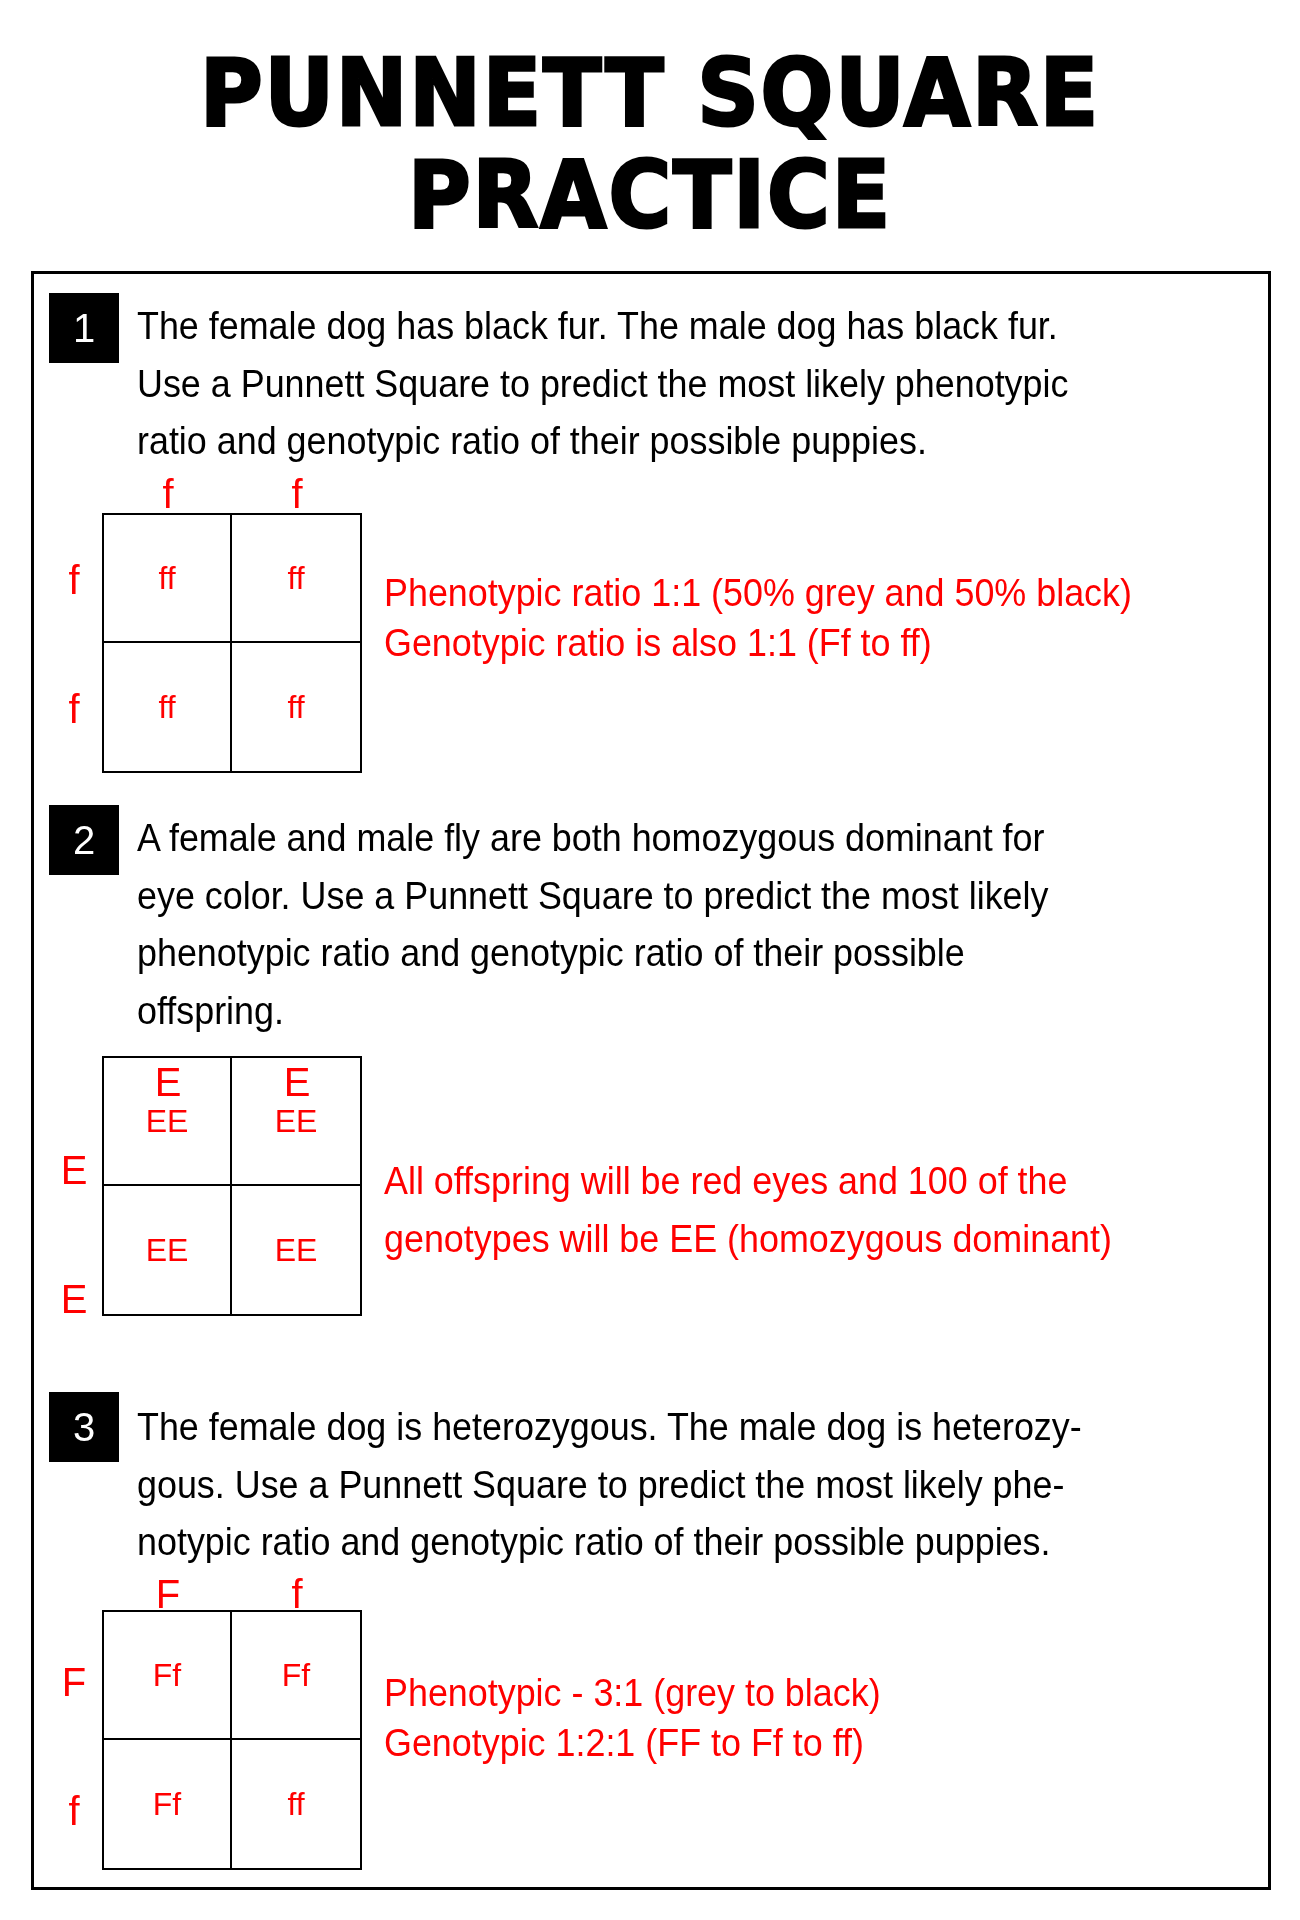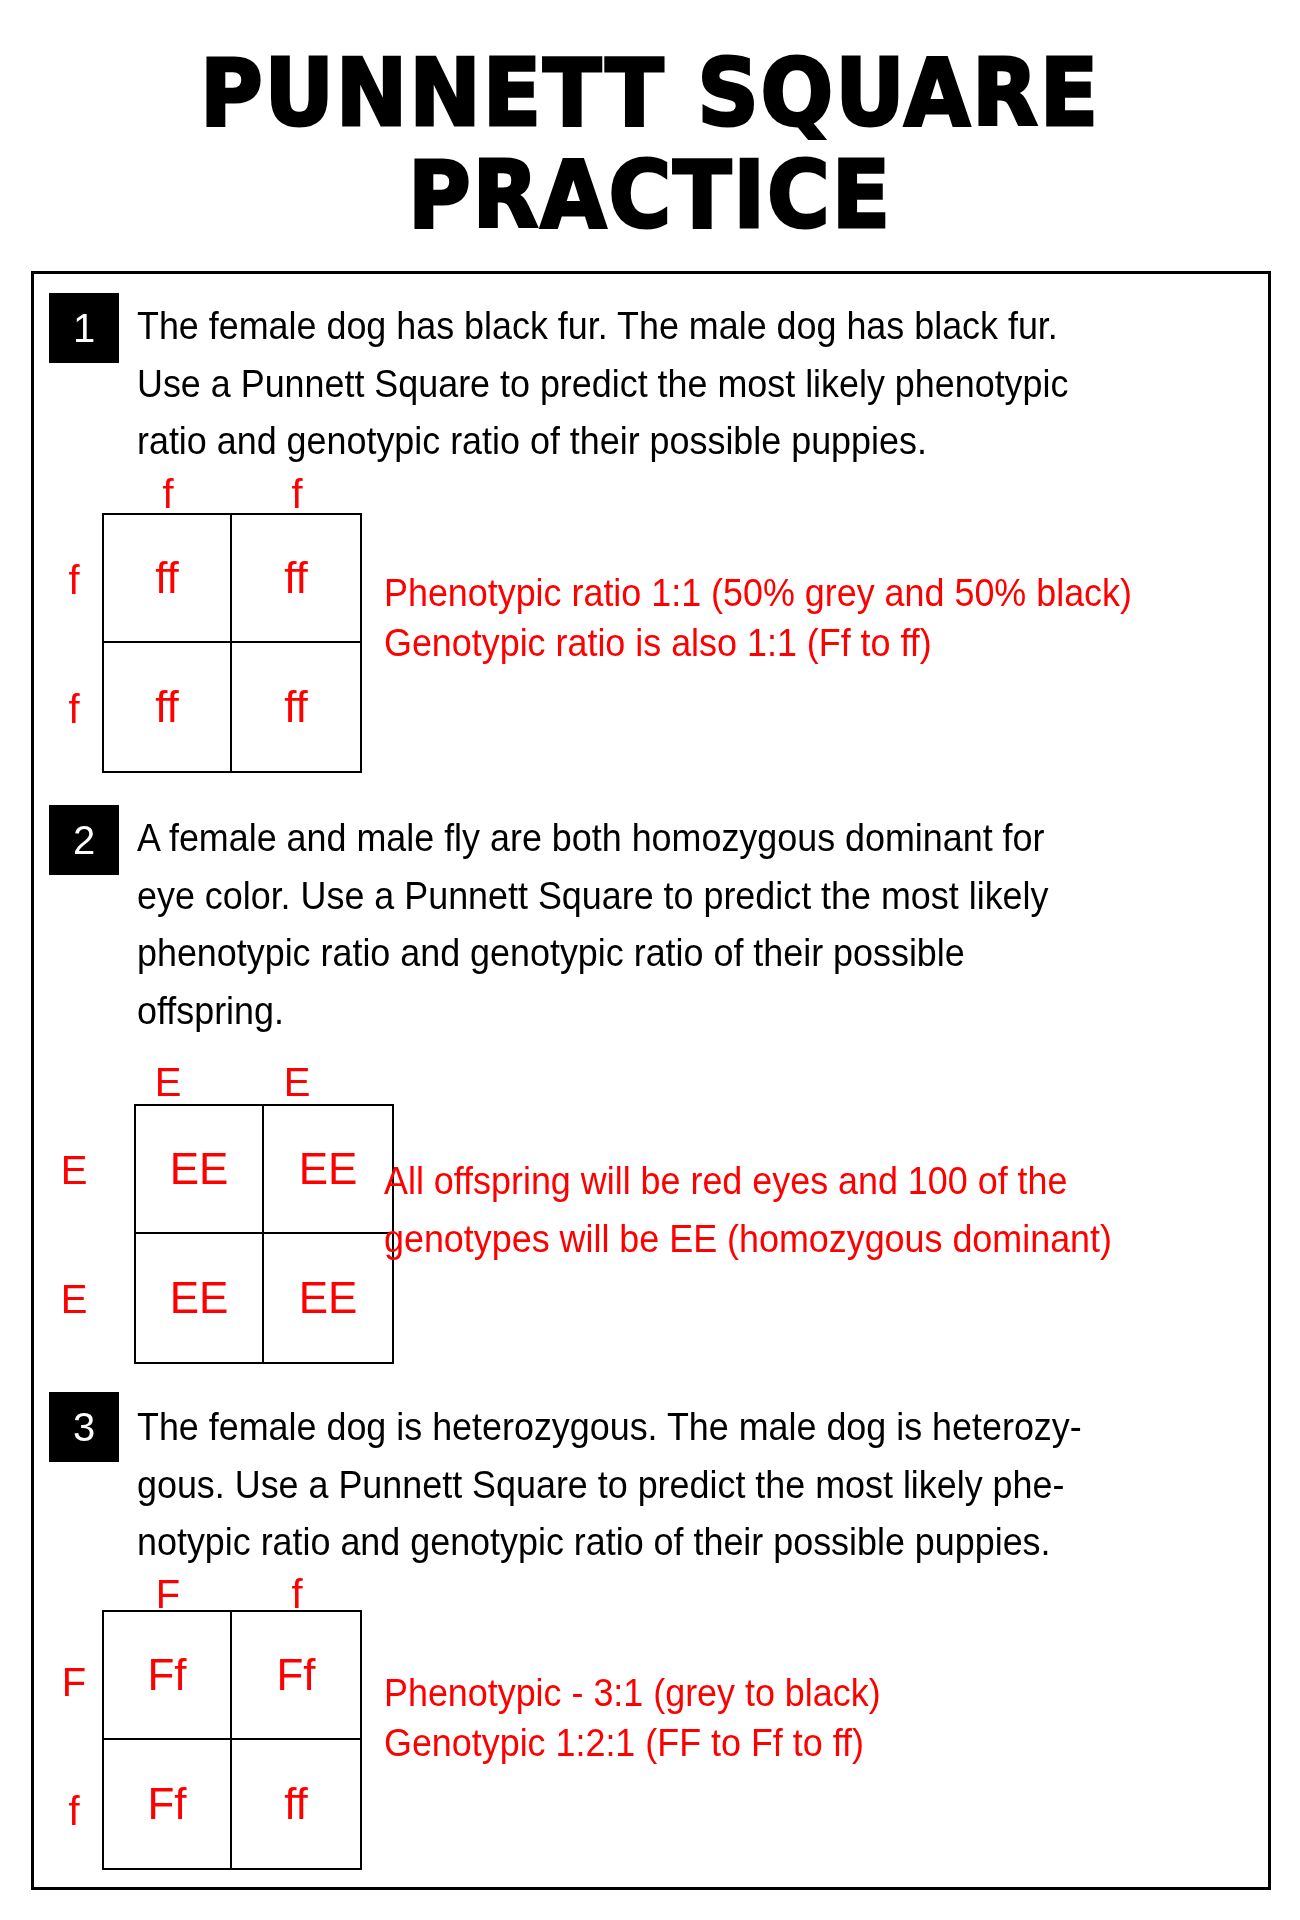--- a/index.html
+++ b/index.html
@@ -17,21 +17,21 @@
             color:#fff; font-family:"Liberation Sans", sans-serif; font-size:40px;
             display:flex; align-items:center; justify-content:center; }
   .q { position:absolute; left:137px; width:1120px; font-family:"Liberation Sans", sans-serif;
        font-size:39px; line-height:57.5px; color:#000; transform-origin:left top; transform:scaleX(0.92); width:1217px; }
   .q span { display:block; white-space:nowrap; }
   .lab { position:absolute; font-family:"Liberation Sans", sans-serif; font-size:40px; color:#ff0000;
          width:60px; text-align:center; line-height:1; }
   .sq { position:absolute; left:102px; width:260px; height:260px; border:2.5px solid #000;
         box-sizing:border-box; display:grid; grid-template-columns:1fr 1fr; grid-template-rows:1fr 1fr; }
   .cell { display:flex; align-items:center; justify-content:center; font-family:"Liberation Sans", sans-serif;
-          font-size:44px; color:#ff0000; box-sizing:border-box; }
+          font-size:32px; color:#ff0000; box-sizing:border-box; }
   .c0 { border-right:2.5px solid #000; border-bottom:2.5px solid #000; }
   .c1 { border-bottom:2.5px solid #000; }
   .c2 { border-right:2.5px solid #000; }
   .ans { position:absolute; left:384px; font-family:"Liberation Sans", sans-serif; font-size:39px;
          color:#ff0000; transform-origin:left top; transform:scaleX(0.92); }
   .ans span { display:block; white-space:nowrap; }
 </style>
 </head>
 <body>
 
@@ -65,21 +65,21 @@
 <div class="q" style="top:809px;">
   <span>A female and male fly are both homozygous dominant for</span>
   <span>eye color. Use a Punnett Square to predict the most likely</span>
   <span>phenotypic ratio and genotypic ratio of their possible</span>
   <span>offspring.</span>
 </div>
 <div class="lab" style="left:138px; top:1062px;">E</div>
 <div class="lab" style="left:267px; top:1062px;">E</div>
 <div class="lab" style="left:44px; top:1150px;">E</div>
 <div class="lab" style="left:44px; top:1279px;">E</div>
-<div class="sq" style="top:1104px;margin-left:32px;">
+<div class="sq" style="top:1056px;">
   <div class="cell c0">EE</div>
   <div class="cell c1">EE</div>
   <div class="cell c2">EE</div>
   <div class="cell">EE</div>
 </div>
 <div class="ans" style="top:1152px; line-height:58px;">
   <span>All offspring will be red eyes and 100 of the</span>
   <span>genotypes will be EE (homozygous dominant)</span>
 </div>
 

